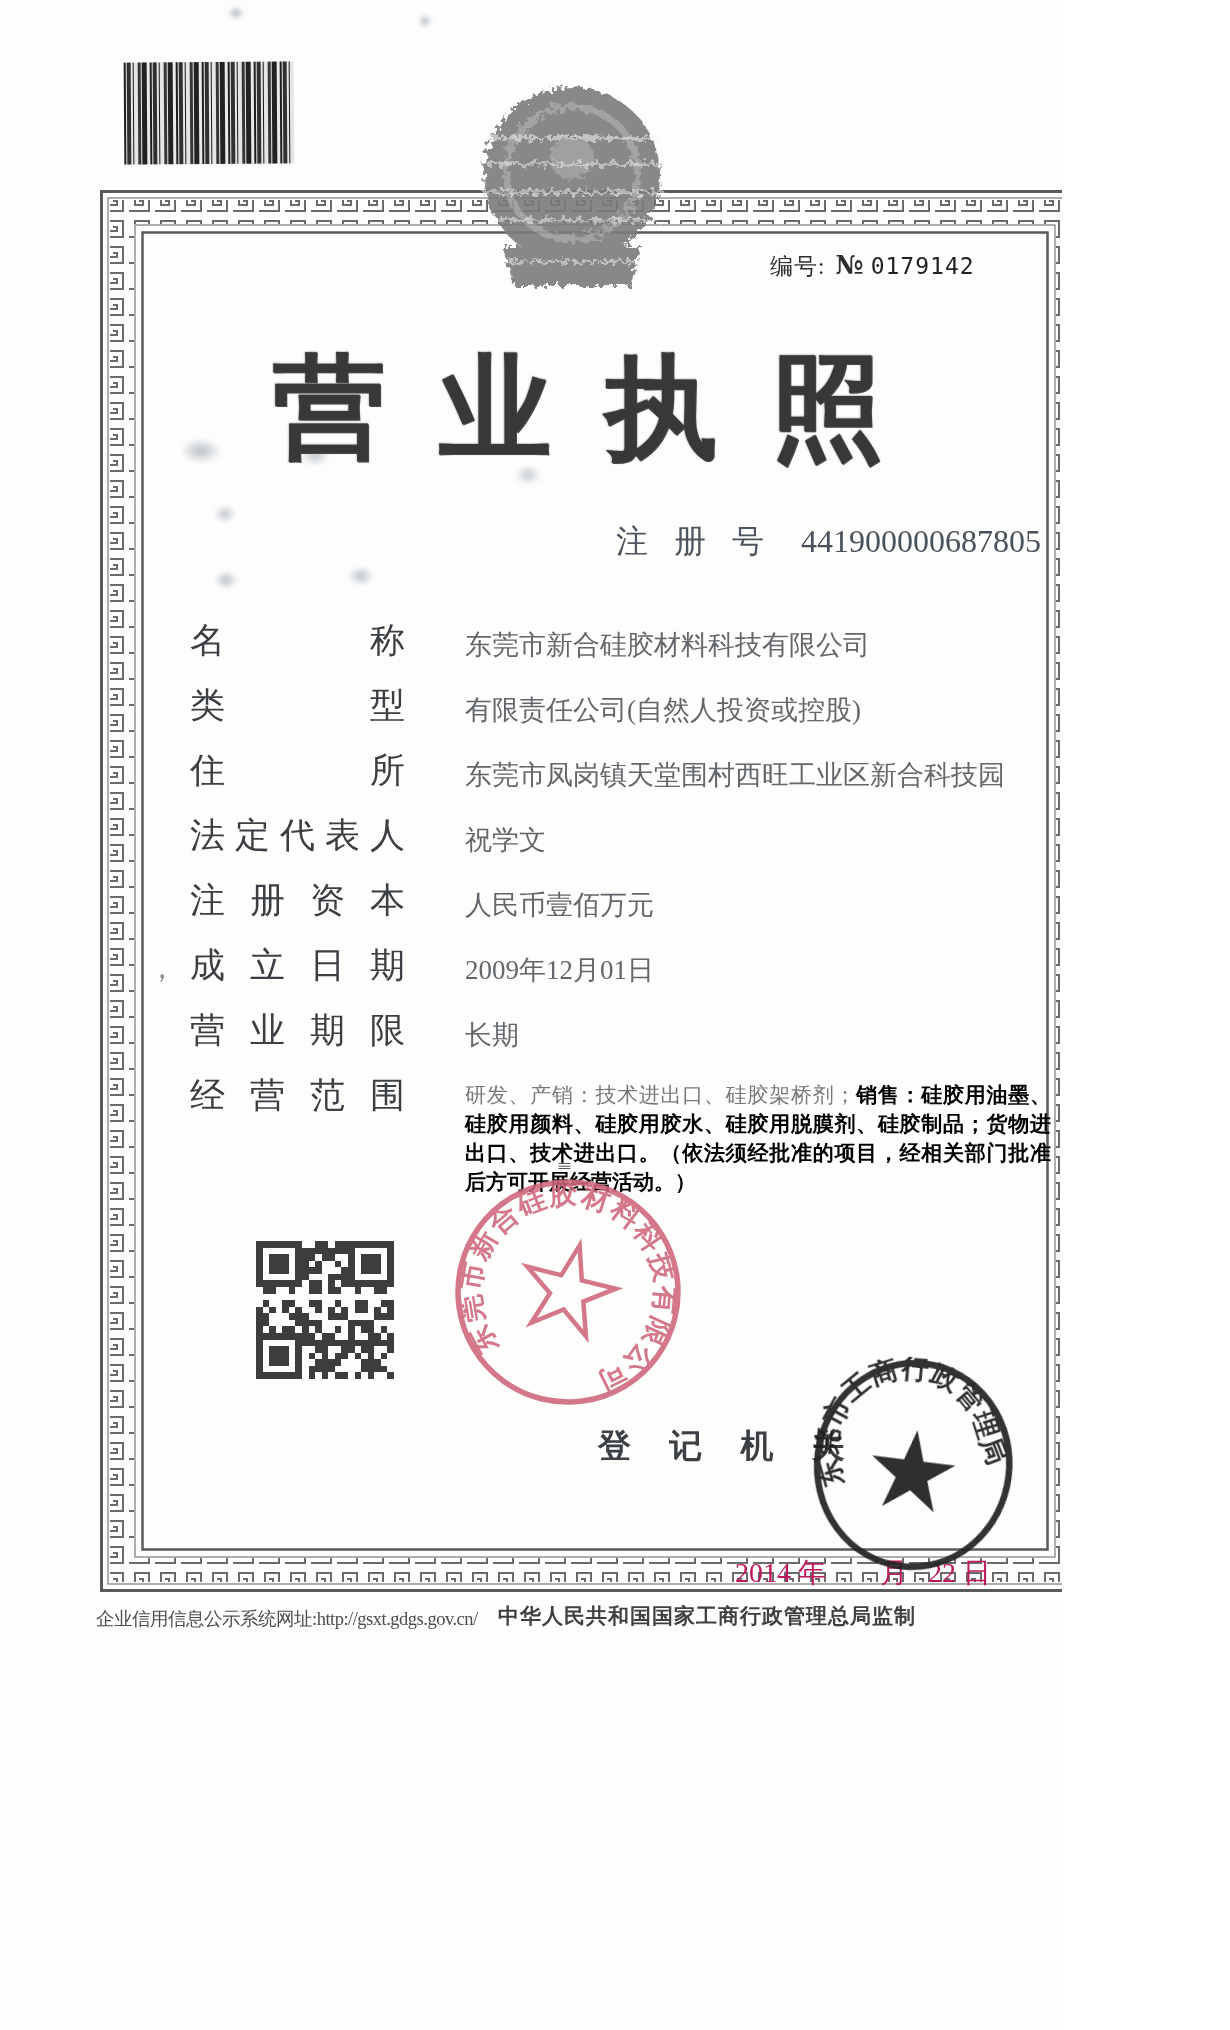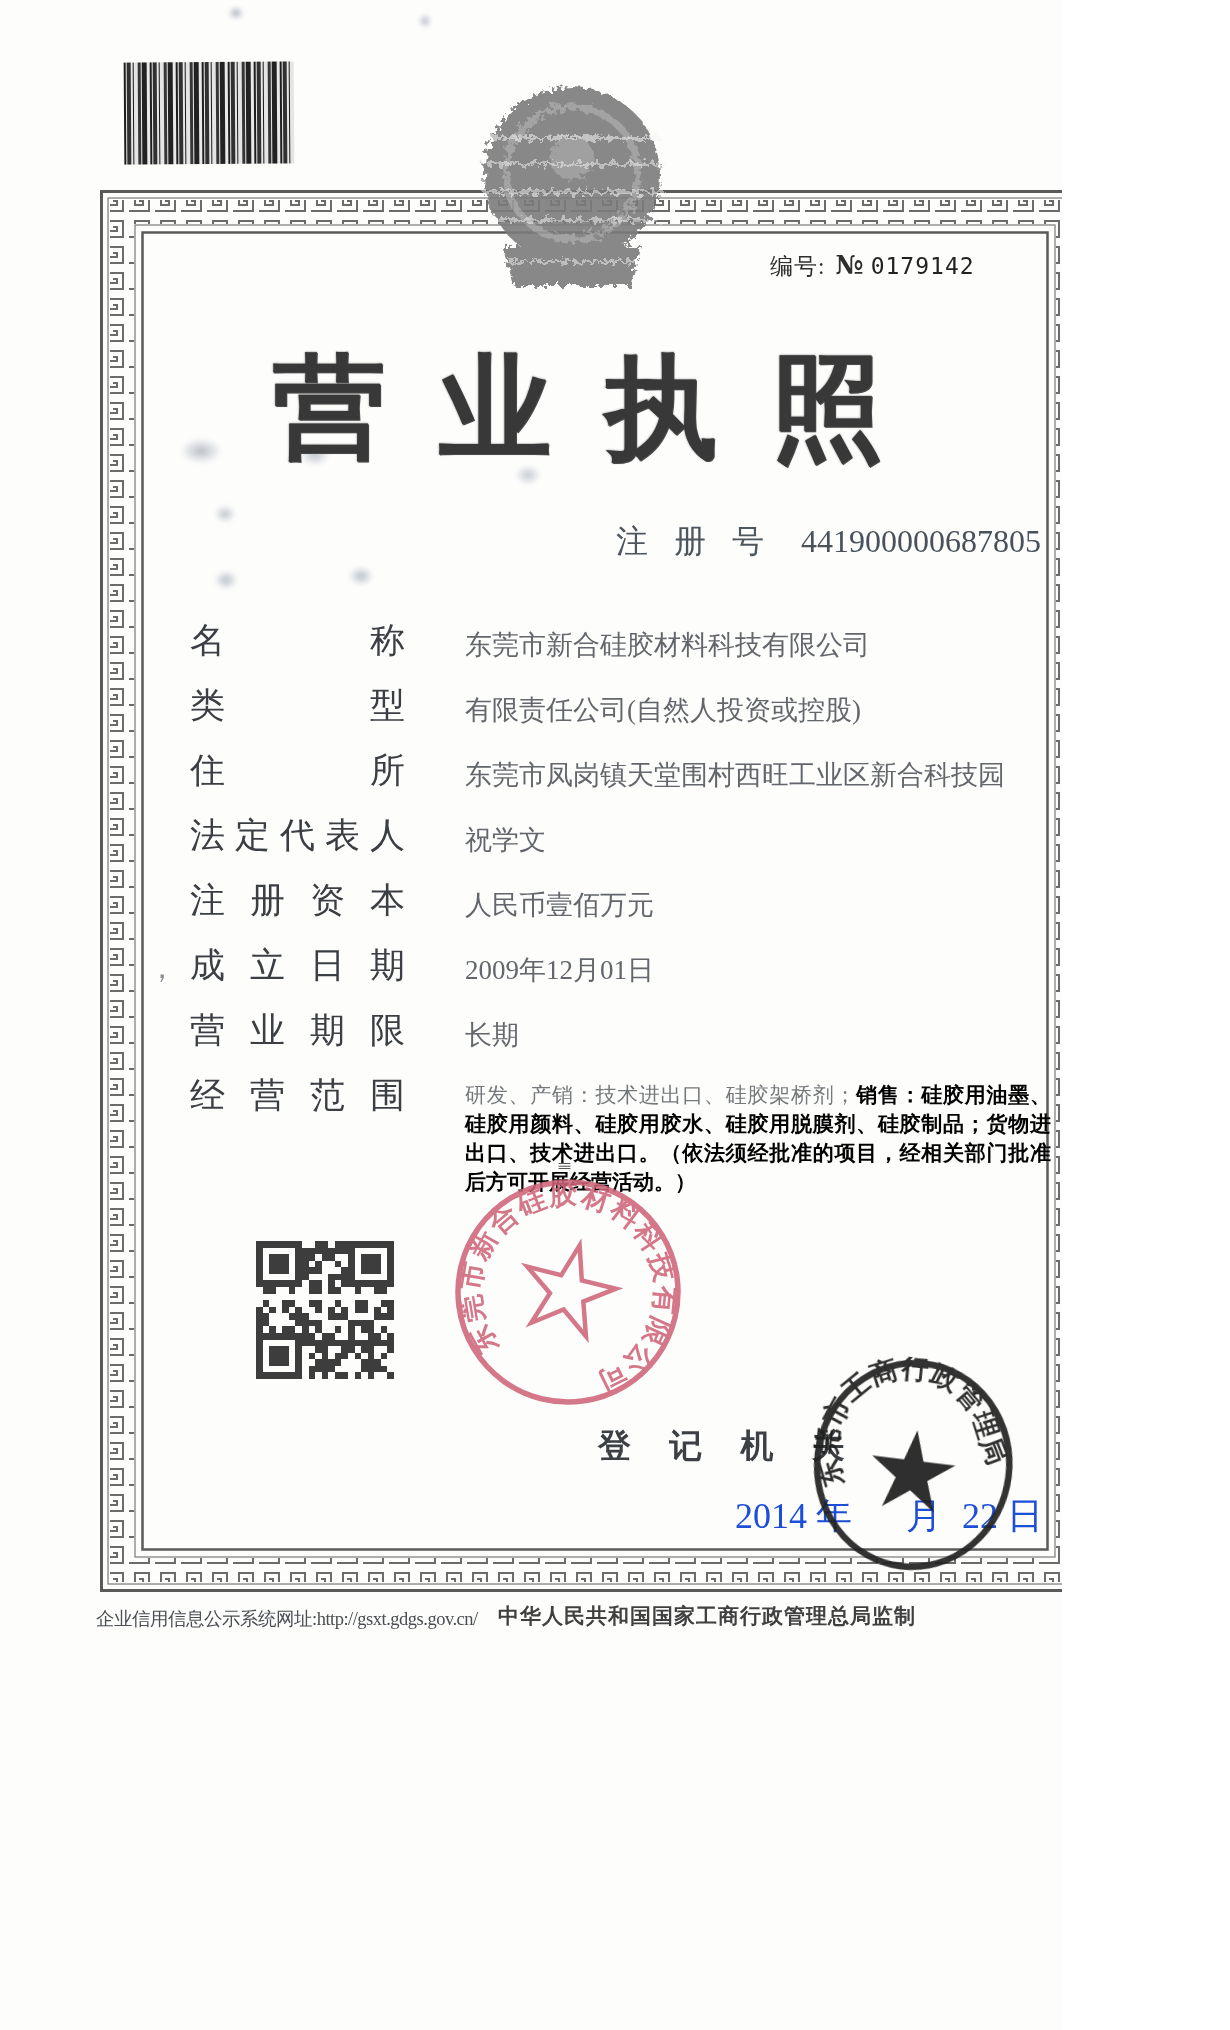--- a/index.html
+++ b/index.html
@@ -48,21 +48,21 @@
     grid-template-columns:repeat(21,1fr);grid-template-rows:repeat(21,1fr);
     filter:blur(.3px);z-index:2;}
   .qr div{background:transparent;}
   .qr div.d{background:#3d3d3d;}
 
   
   .seal-red{left:444px;top:1168px;width:248px;height:248px;z-index:4;opacity:.88;transform:rotate(14deg);}
   .seal-black{left:810px;top:1358px;width:206px;height:218px;z-index:6;opacity:.92;transform:rotate(7deg);filter:blur(.2px);}
 
   .reg-organ{left:598px;top:1424px;font-size:33px;color:#3c4044;letter-spacing:15px;z-index:2;white-space:nowrap;font-weight:bold;}
-  .reg-date{left:735px;top:1492px;font-size:36px;color:#1d4ed8;z-index:2;white-space:nowrap;}
+  .reg-date{left:735px;top:1554px;font-size:28px;color:#be185d;z-index:2;white-space:nowrap;}
   .reg-date .m{margin-left:54px;}
   .reg-date .d{margin-left:20px;}
 
   
   .footer-left{left:96px;top:1606px;font-size:18.5px;color:#4a4e52;
     font-family:Liberation Serif, serif;z-index:2;white-space:nowrap;letter-spacing:-0.5px;}
   .footer-right{right:146px;top:1602px;font-size:21px;color:#404040;font-weight:600;
     font-family:Liberation Serif, serif;z-index:2;white-space:nowrap;letter-spacing:1px;}
 
   

